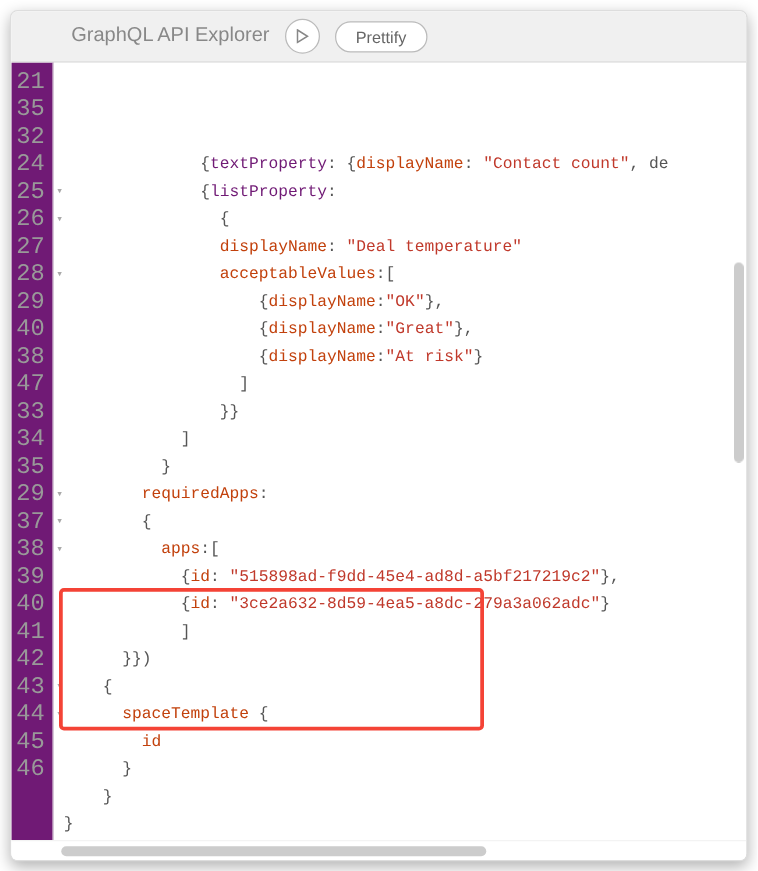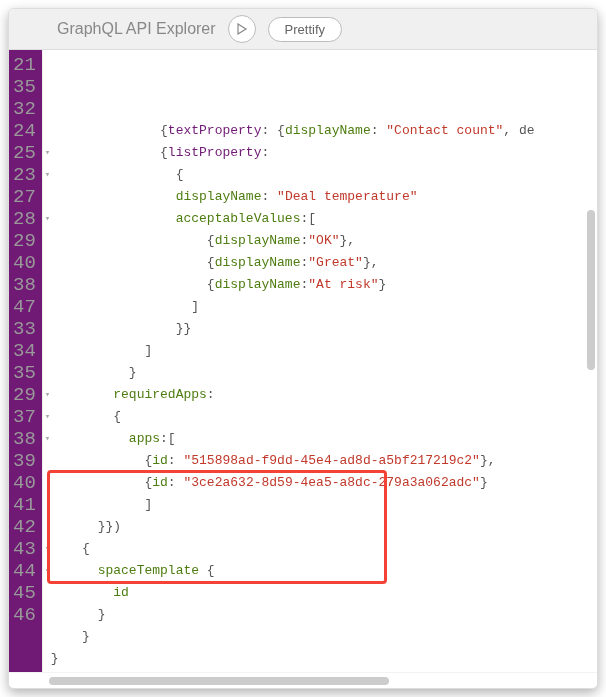--- a/index.html
+++ b/index.html
@@ -101,21 +101,21 @@
       position: absolute;
       left: -6px;
       color: #aaa;
       font-size: 9px;
       cursor: pointer;
       user-select: none;
     }
     .tok-prop { color: #701a75; }
     .tok-punc { color: #555; }
     .tok-str { color: #c0392b; }
-    .tok-attr { color: #4d7c0f; }
+    .tok-attr { color: #c2410c; }
     .highlight-box {
       position: absolute;
       border: 3px solid #f44336;
       border-radius: 4px;
       pointer-events: none;
       z-index: 5;
     }
     .vscroll-track {
       position: absolute;
       right: 2px;
@@ -162,21 +162,21 @@
     <button class="prettify-button">Prettify</button>
   </div>
 
   <div class="editor-wrapper">
     <div class="gutter" id="gutter">
         <div>21</div>
         <div>35</div>
         <div>32</div>
         <div>24</div>
         <div>25</div>
-        <div>23</div>
+        <div>26</div>
         <div>27</div>
         <div>28</div>
         <div>29</div>
         <div>40</div>
         <div>38</div>
         <div>47</div>
         <div>33</div>
         <div>34</div>
         <div>35</div>
         <div>29</div>

